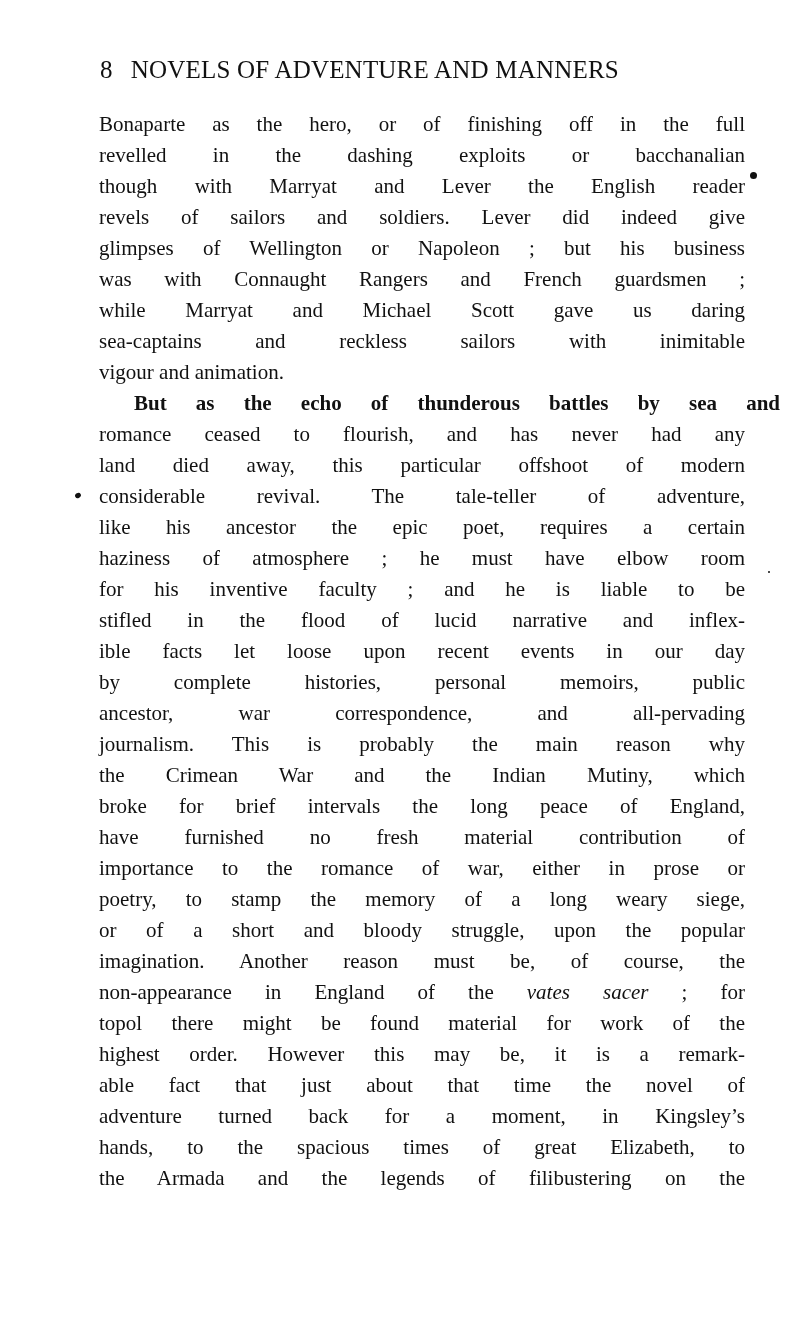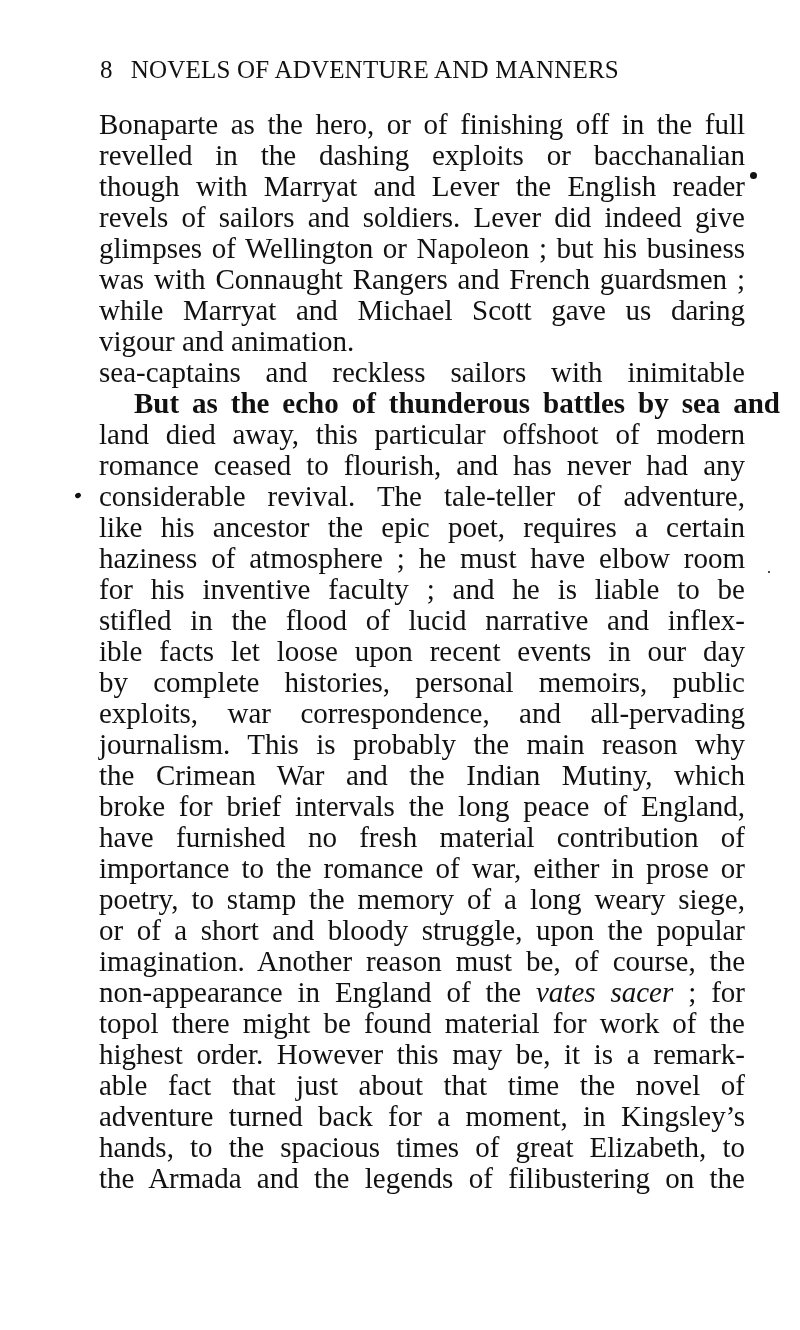--- a/index.html
+++ b/index.html
@@ -33,21 +33,21 @@
   .running-head .folio {
     display: inline-block;
     margin-right: 18px;
   }
   .text-block {
     position: absolute;
     left: 78px;
     top: 109px;
     width: 650px;
     font-family: "Liberation Serif", serif;
-    font-size: 29px;
+    font-size: 21px;
   }
   .line {
     display: block;
     height: 31px;
     line-height: 31px;
     white-space: nowrap;
     text-align: justify;
     text-align-last: justify;
   }
   .line.last {
@@ -80,33 +80,33 @@
   </div>
 
   <div class="text-block">
     <span class="line shift-2">Bonaparte as the hero, or of finishing off in the full</span>
     <span class="line shift-2">revelled in the dashing exploits or bacchanalian</span>
     <span class="line shift-2">though with Marryat and Lever the English reader</span>
     <span class="line shift-2">revels of sailors and soldiers.  Lever did indeed give</span>
     <span class="line shift-2">glimpses of Wellington or Napoleon ; but his business</span>
     <span class="line shift-2">was with Connaught Rangers and French guardsmen ;</span>
     <span class="line shift-2">while Marryat and Michael Scott gave us daring</span>
+    <span class="line shift-2">sea-captains and reckless sailors with inimitable</span>
     <span class="line shift-2 last">vigour and animation.</span>
-    <span class="line shift-2">sea-captains and reckless sailors with inimitable</span>
     <span class="line indent shift-2">But as the echo of thunderous battles by sea and</span>
+    <span class="line shift-2">romance ceased to flourish, and has never had any</span>
     <span class="line shift-2">land died away, this particular offshoot of modern</span>
-    <span class="line shift-2">romance ceased to flourish, and has never had any</span>
     <span class="line shift-2">considerable revival.  The tale-teller of adventure,</span>
     <span class="line shift-2">like his ancestor the epic poet, requires a certain</span>
     <span class="line shift-2">haziness of atmosphere ; he must have elbow room</span>
     <span class="line shift-2">for his inventive faculty ; and he is liable to be</span>
     <span class="line shift-2">stifled in the flood of lucid narrative and inflex-</span>
     <span class="line shift-2">ible facts let loose upon recent events in our day</span>
     <span class="line shift-2">by complete histories, personal memoirs, public</span>
-    <span class="line shift-2">exploits, war correspondence, and all-pervading</span>
+    <span class="line shift-2">ancestor, war correspondence, and all-pervading</span>
     <span class="line shift-2">journalism.  This is probably the main reason why</span>
     <span class="line shift-2">the Crimean War and the Indian Mutiny, which</span>
     <span class="line shift-2">broke for brief intervals the long peace of England,</span>
     <span class="line shift-2">have furnished no fresh material contribution of</span>
     <span class="line shift-2">importance to the romance of war, either in prose or</span>
     <span class="line shift-2">poetry, to stamp the memory of a long weary siege,</span>
     <span class="line shift-2">or of a short and bloody struggle, upon the popular</span>
     <span class="line shift-2">imagination.  Another reason must be, of course, the</span>
     <span class="line shift-2"><span>non-appearance in England of the </span><em class="latin">vates sacer</em><span> ; for</span></span>
     <span class="line shift-2">topol there might be found material for work of the</span>

